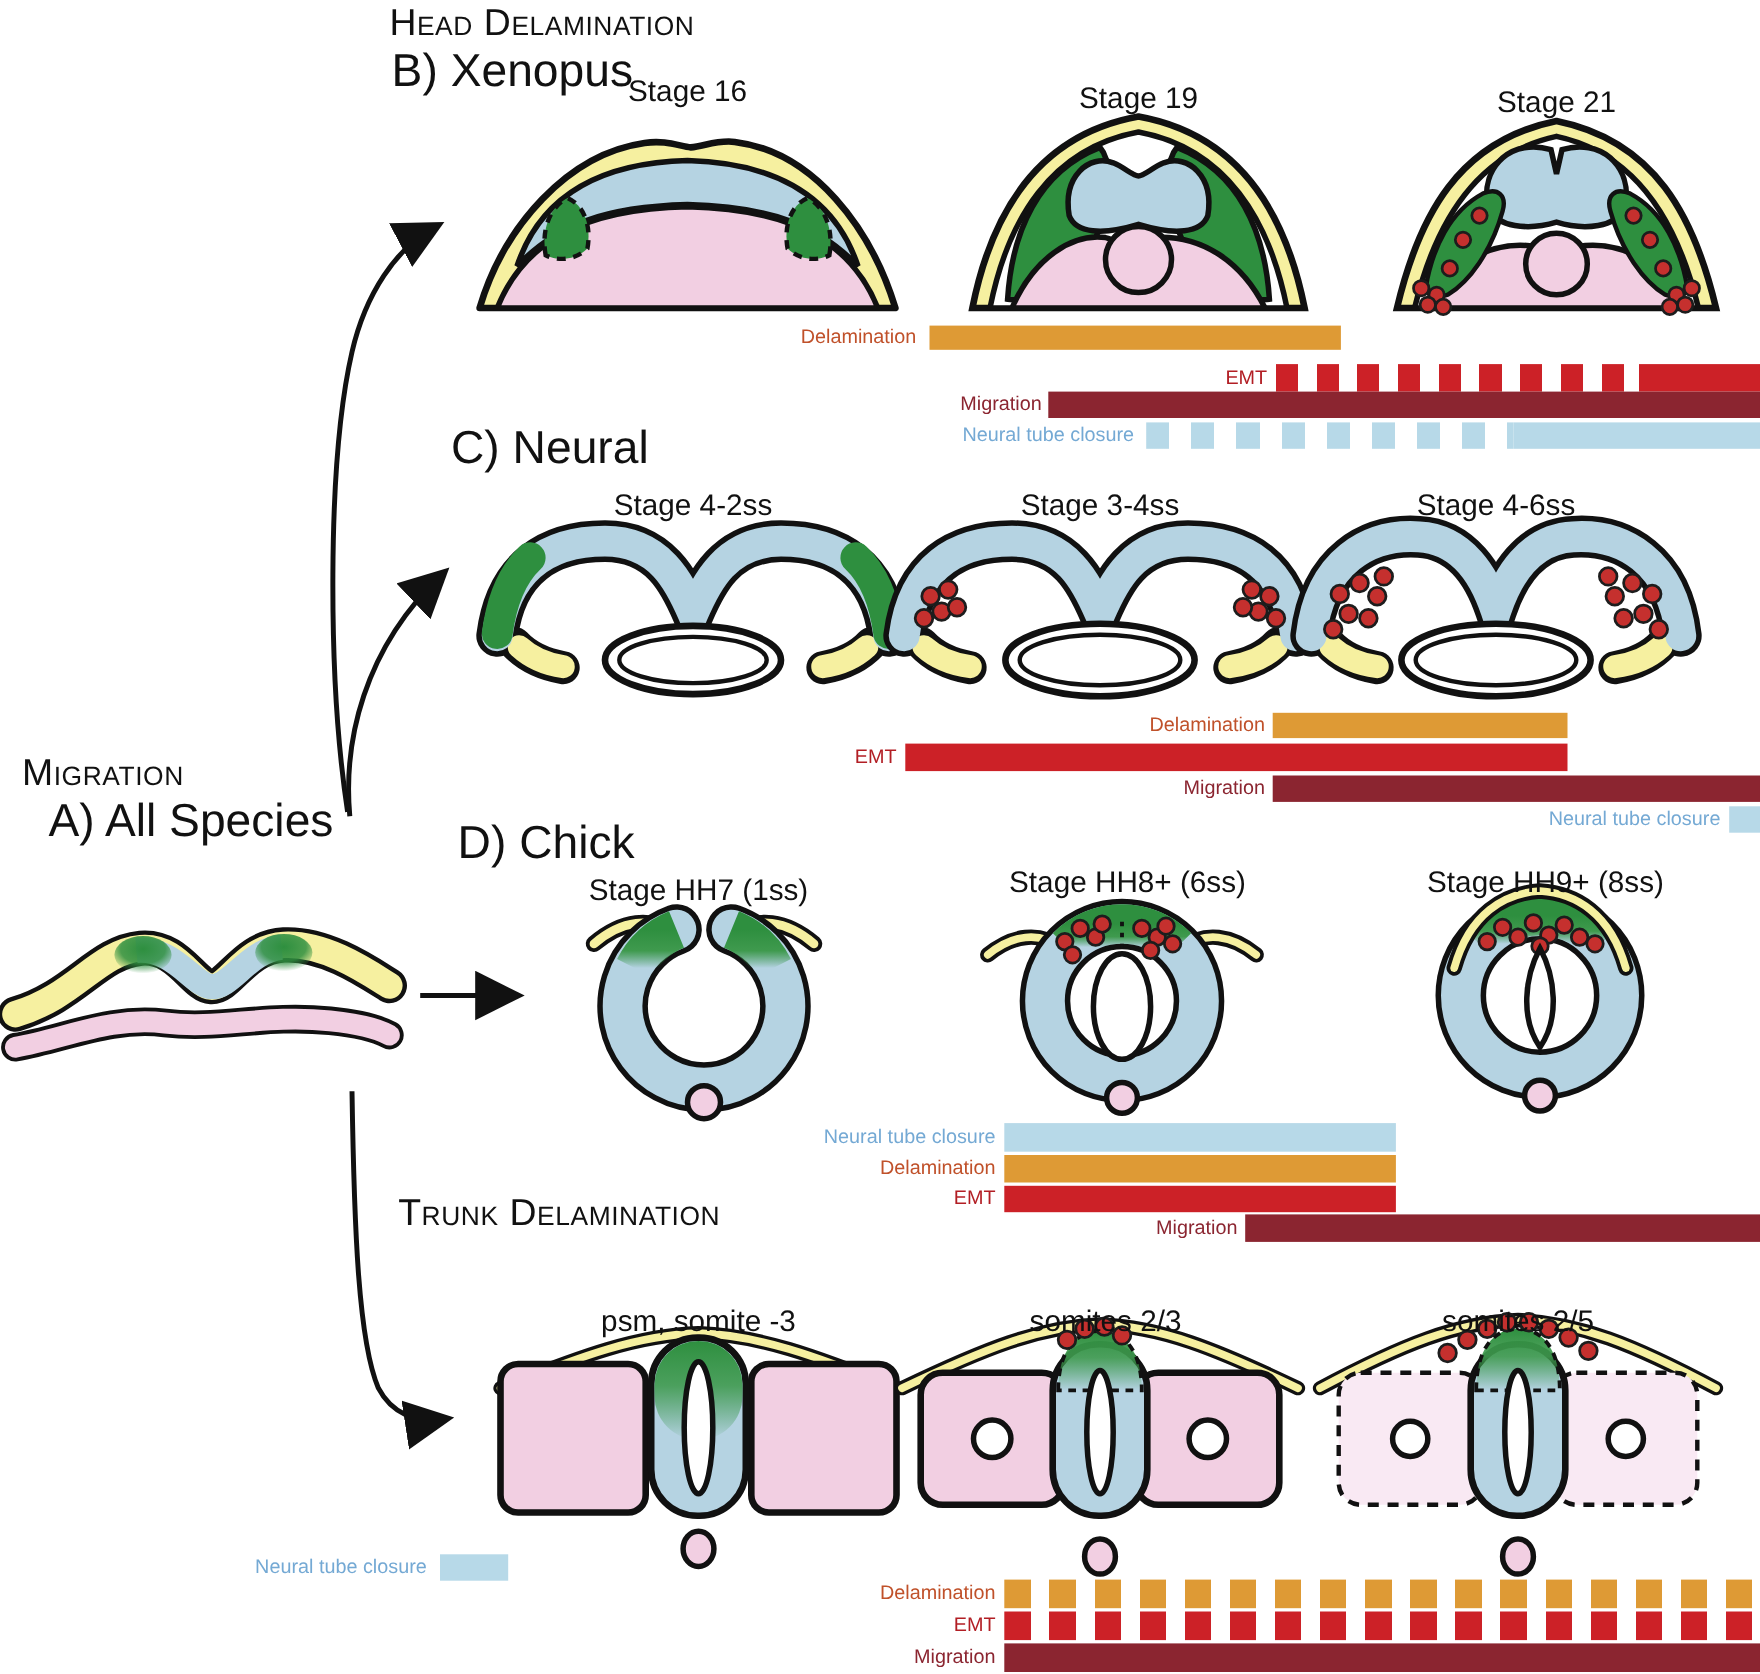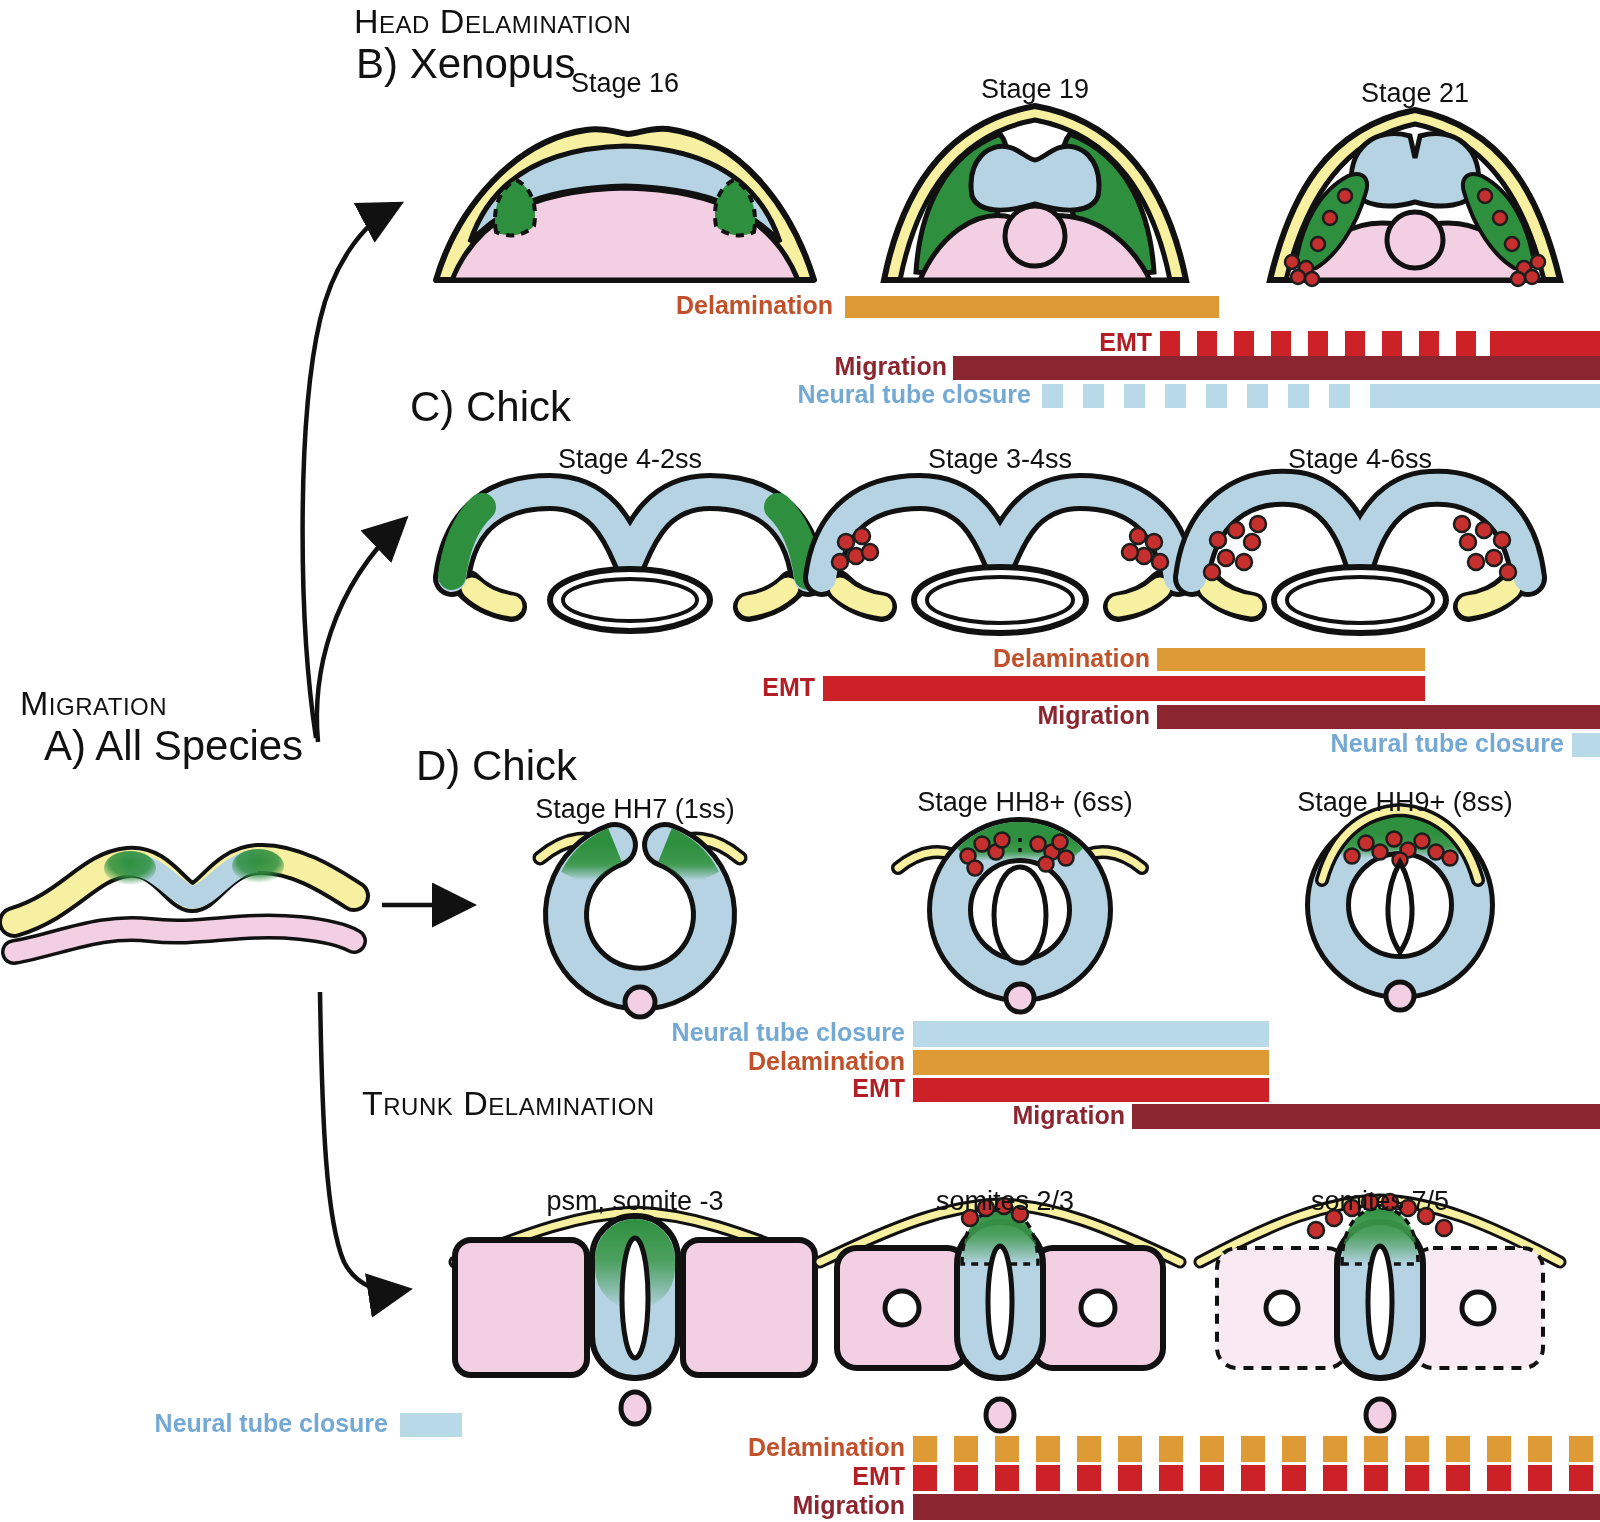--- a/index.html
+++ b/index.html
@@ -2,21 +2,21 @@
 <html><head>
 <meta charset="utf-8">
 <style>
   html,body{margin:0;padding:0;background:#fff;}
   #canvas{position:relative;width:1600px;height:1522px;background:#ffffff;overflow:hidden;
           font-family:"Liberation Sans",sans-serif;color:#111;}
   .abs{position:absolute;}
   .eyebrow{font-variant:small-caps;font-size:34px;letter-spacing:.5px;font-weight:500;white-space:nowrap;}
   .title{font-size:42px;font-weight:normal;white-space:nowrap;}
   .stage{font-size:27px;white-space:nowrap;width:340px;text-align:center;}
-  .tl-label{position:absolute;transform:translateY(-54%);font-size:25px;font-weight:bold;white-space:nowrap;}
+  .tl-label{position:absolute;transform:translateY(-54%);font-size:18px;font-weight:normal;white-space:nowrap;}
   .tl-seg{position:absolute;}
   svg{position:absolute;left:0;top:0;}
 </style>
 </head>
 <body>
 
 <div id="canvas">
 
   <svg width="1600" height="1522" viewBox="0 0 1600 1522">
     <defs>
@@ -275,37 +275,37 @@
       <ellipse cx="1380" cy="1415" rx="14" ry="16" fill="#f2cfe2" stroke="#111" stroke-width="5"></ellipse>
     </g>
   </svg>
 
   <div class="abs eyebrow" style="left:354px;top:2px">Head Delamination</div>
   <div class="abs title" style="left:356px;top:40px">B) Xenopus</div>
   <div class="abs stage" style="left:455px;top:68px">Stage 16</div>
   <div class="abs stage" style="left:865px;top:74px">Stage 19</div>
   <div class="abs stage" style="left:1245px;top:78px">Stage 21</div>
 
-  <div class="abs title" style="left:410px;top:383px">C) Chick</div>
+  <div class="abs title" style="left:410px;top:383px">C) Neural</div>
   <div class="abs stage" style="left:460px;top:444px">Stage 4-2ss</div>
   <div class="abs stage" style="left:830px;top:444px">Stage 3-4ss</div>
   <div class="abs stage" style="left:1190px;top:444px">Stage 4-6ss</div>
 
   <div class="abs eyebrow" style="left:20px;top:684px">Migration</div>
   <div class="abs title" style="left:44px;top:722px">A) All Species</div>
 
   <div class="abs title" style="left:416px;top:742px">D) Chick</div>
   <div class="abs stage" style="left:465px;top:794px">Stage HH7 (1ss)</div>
   <div class="abs stage" style="left:855px;top:787px">Stage HH8+ (6ss)</div>
   <div class="abs stage" style="left:1235px;top:787px">Stage HH9+ (8ss)</div>
 
   <div class="abs eyebrow" style="left:362px;top:1084px">Trunk Delamination</div>
   <div class="abs stage" style="left:465px;top:1186px">psm, somite -3</div>
   <div class="abs stage" style="left:835px;top:1186px">somites 2/3</div>
-  <div class="abs stage" style="left:1210px;top:1186px">somites 7/5</div>
+  <div class="abs stage" style="left:1210px;top:1186px">somites 2/5</div>
 
 <div class="tl-label" style="right: 767px; top: 307px; color: rgb(192, 81, 42);">Delamination</div>
     <div class="tl-seg" style="left: 845px; top: 296px; width: 374px; height: 22px; background: rgb(222, 154, 53);"></div>
     <div class="tl-label" style="right: 448px; top: 343.5px; color: rgb(178, 30, 36);">EMT</div>
     <div class="tl-seg" style="left: 1160px; top: 331px; width: 330px; height: 25px; background: repeating-linear-gradient(90deg, rgb(204, 33, 39) 0px, rgb(204, 33, 39) 20px, rgba(0, 0, 0, 0) 20px, rgba(0, 0, 0, 0) 37px);"></div>
     <div class="tl-seg" style="left: 1490px; top: 331px; width: 110px; height: 25px; background: rgb(204, 33, 39);"></div>
     <div class="tl-label" style="right: 653px; top: 368px; color: rgb(139, 37, 48);">Migration</div>
     <div class="tl-seg" style="left: 953px; top: 356px; width: 647px; height: 24px; background: rgb(139, 37, 48);"></div>
     <div class="tl-label" style="right: 569px; top: 396px; color: rgb(116, 169, 212);">Neural tube closure</div>
     <div class="tl-seg" style="left: 1042px; top: 384px; width: 334px; height: 24px; background: repeating-linear-gradient(90deg, rgb(183, 217, 232) 0px, rgb(183, 217, 232) 21px, rgba(0, 0, 0, 0) 21px, rgba(0, 0, 0, 0) 41px);"></div>

